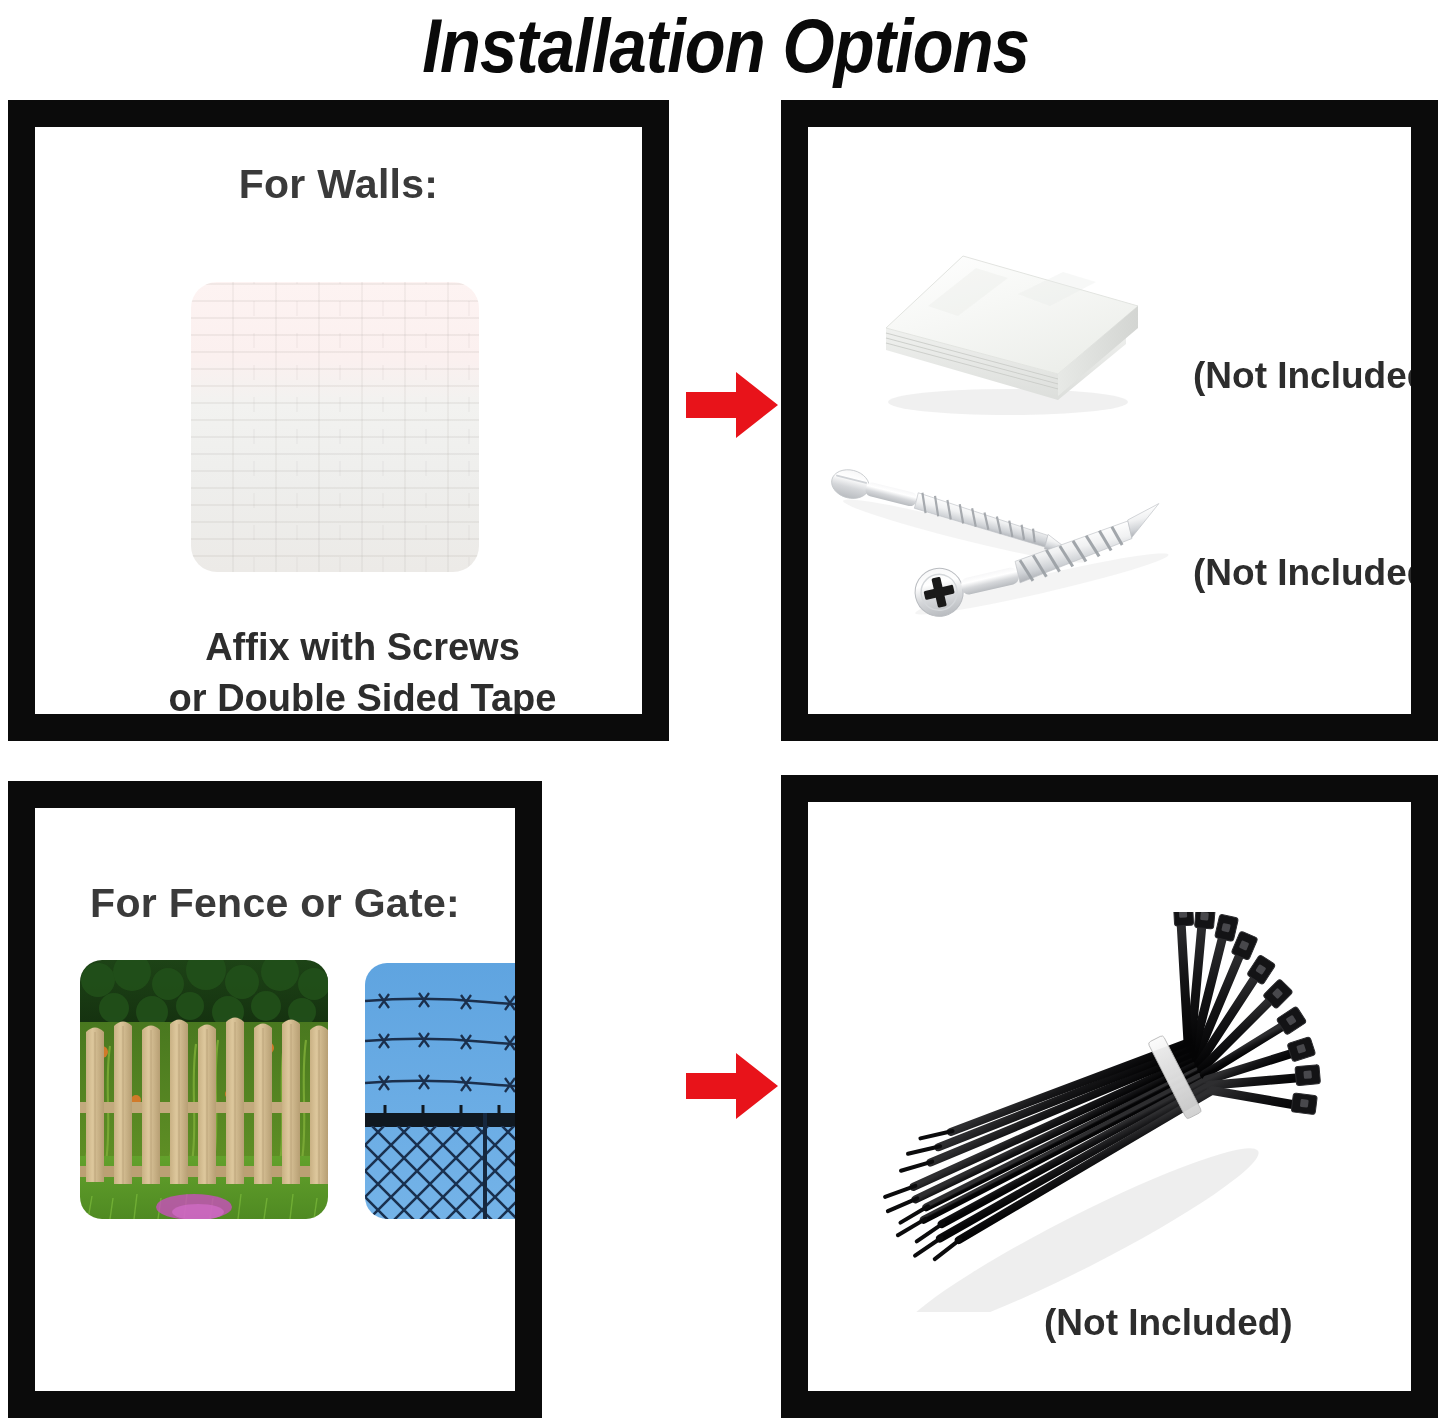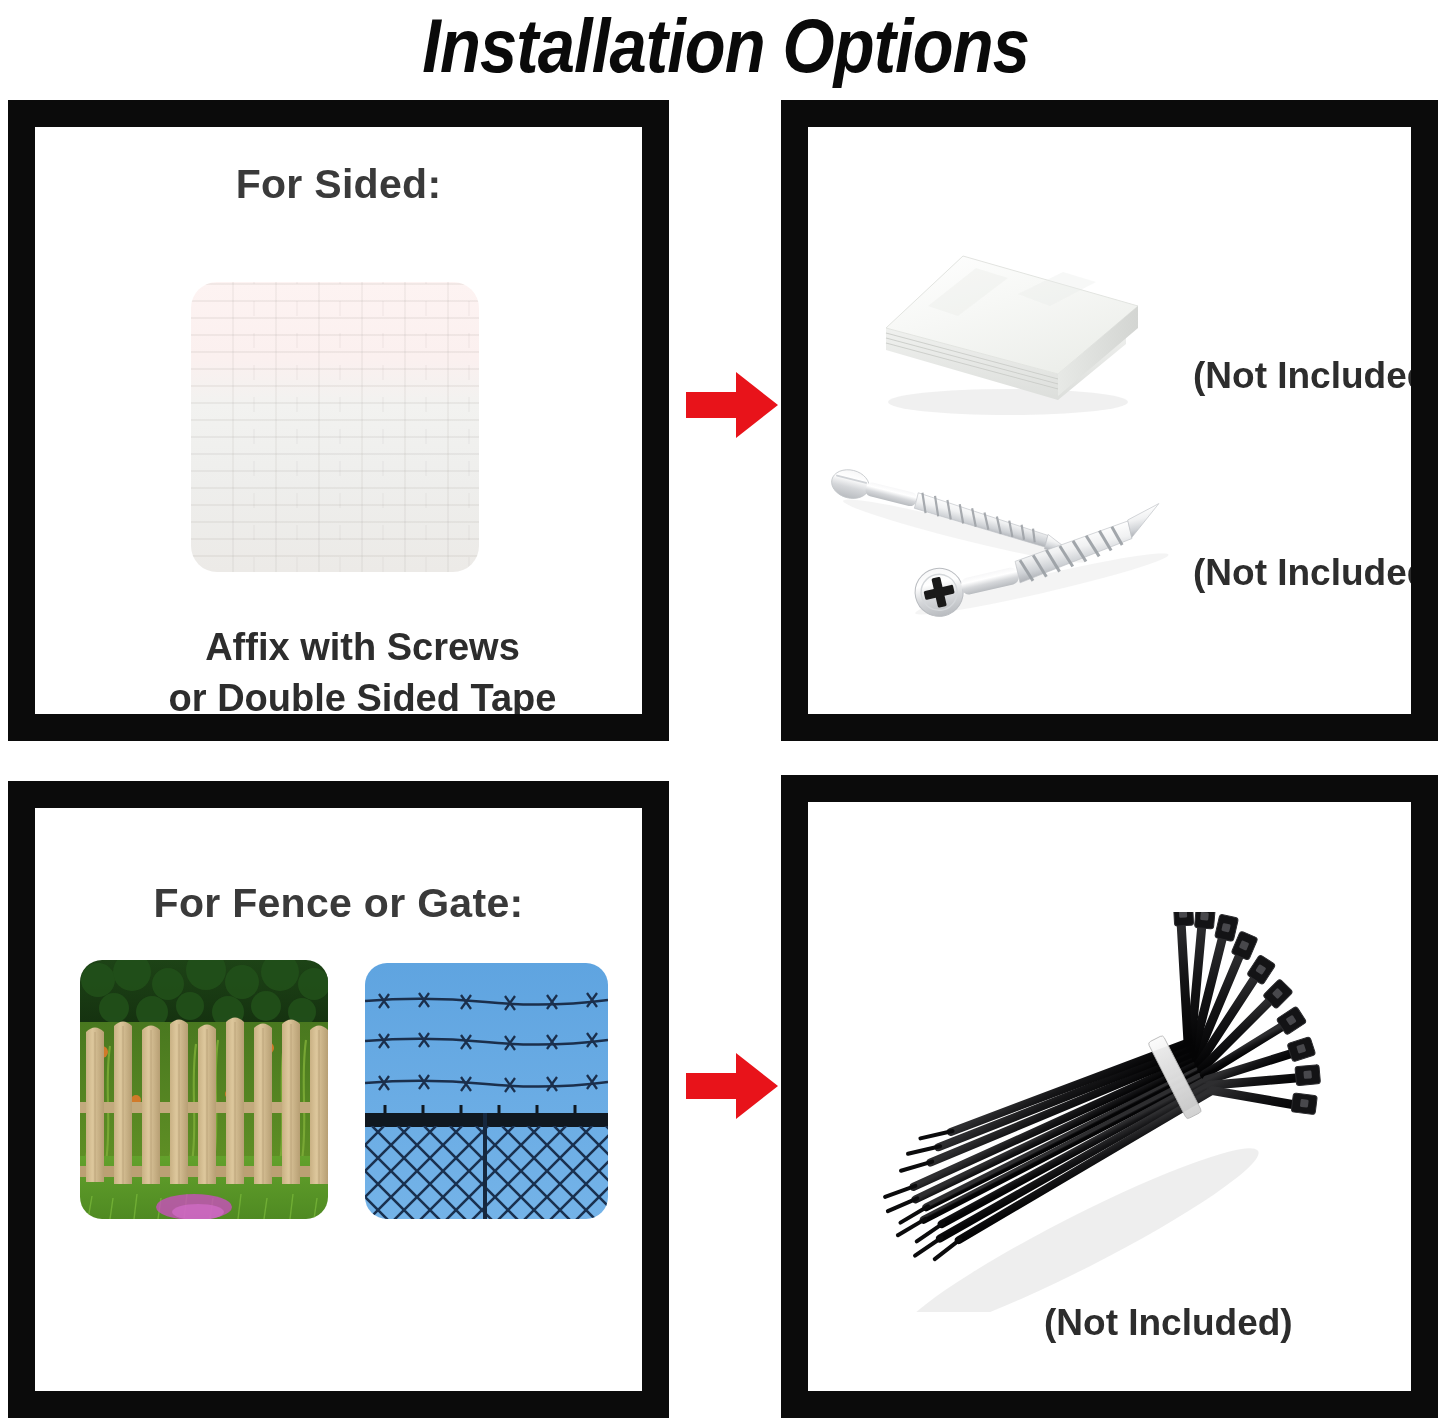--- a/index.html
+++ b/index.html
@@ -30,21 +30,21 @@
     padding:27px;
   }
   .panel-inner {
     width:100%; height:100%;
     background:#ffffff;
     position:relative;
     overflow:hidden;
   }
   #panel-walls       { left:8px;   top:100px;  width:661px; height:641px; }
   #panel-wall-hw     { left:781px; top:100px;  width:657px; height:641px; }
-  #panel-fence       { left:8px;   top:781px;  width:661px; height:637px; }
+  #panel-fence       { left:8px;   top:781px;  width:534px; height:637px; }
   #panel-fence-hw    { left:781px; top:775px;  width:657px; height:643px; }
 
   
   .panel-heading {
     position:absolute; left:0; width:100%;
     text-align:center;
     font-size:41px; font-weight:bold; color:#3a3a3a;
     letter-spacing:0.3px;
   }
   .caption {
@@ -111,21 +111,21 @@
 </head>
 <body>
 
 <div class="title-bar">
   <div class="title-text">Installation Options</div>
 </div>
 
 <div class="panel" id="panel-walls">
   <div class="panel-inner">
 
-    <div class="panel-heading" style="top:34px;">For Sided:</div>
+    <div class="panel-heading" style="top:34px;">For Walls:</div>
 
     <div class="wall-swatch" style="left:156px; top:155px; width:288px; height:290px;"></div>
 
     <div class="caption" style="top:495px;">Affix with Screws</div>
     <div class="caption" style="top:546px;">or Double Sided Tape</div>
 
   </div>
 </div>
 
 <div class="arrow" style="left:686px; top:372px;">

